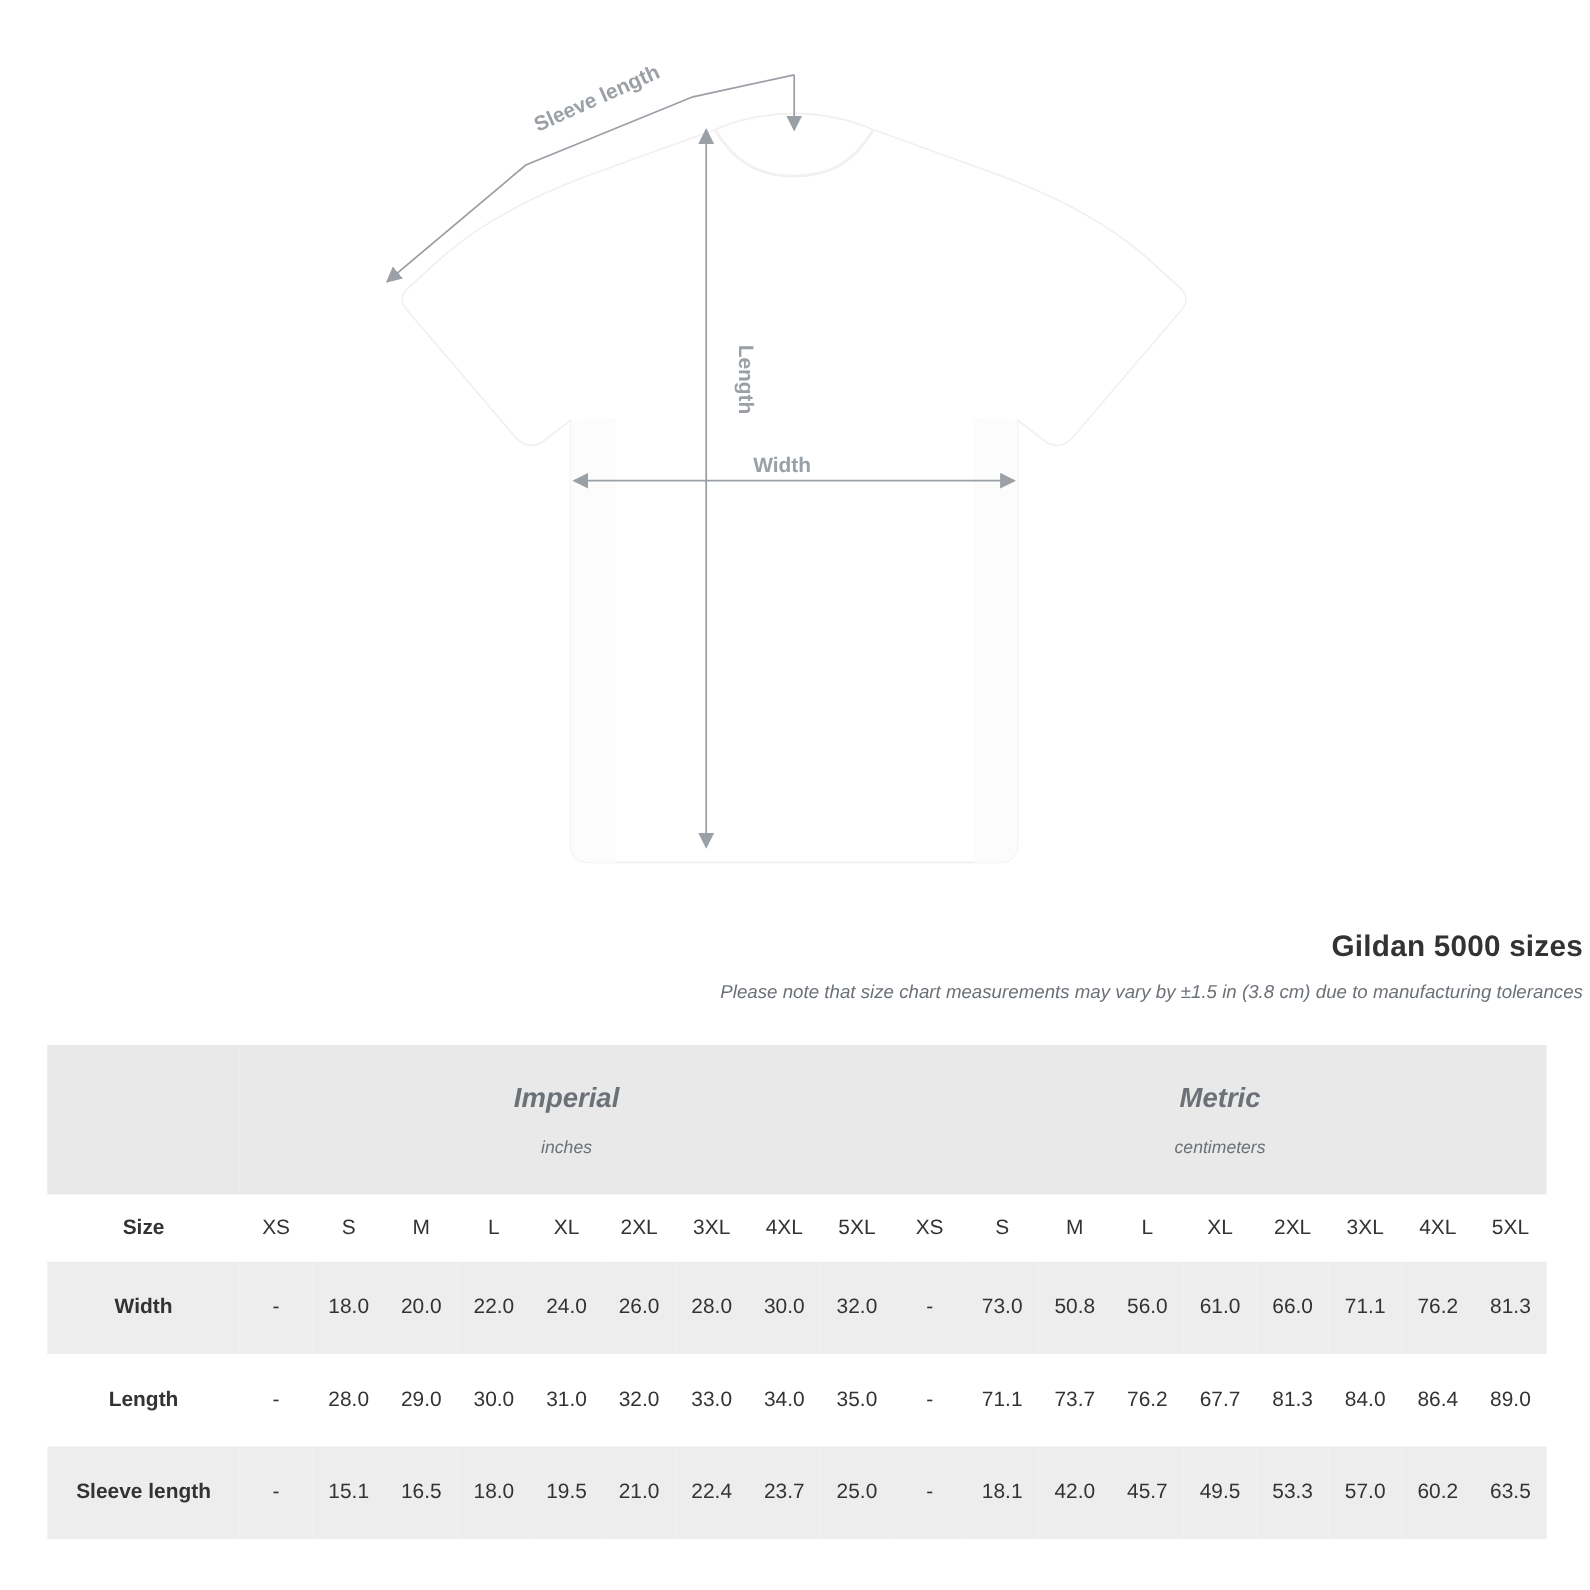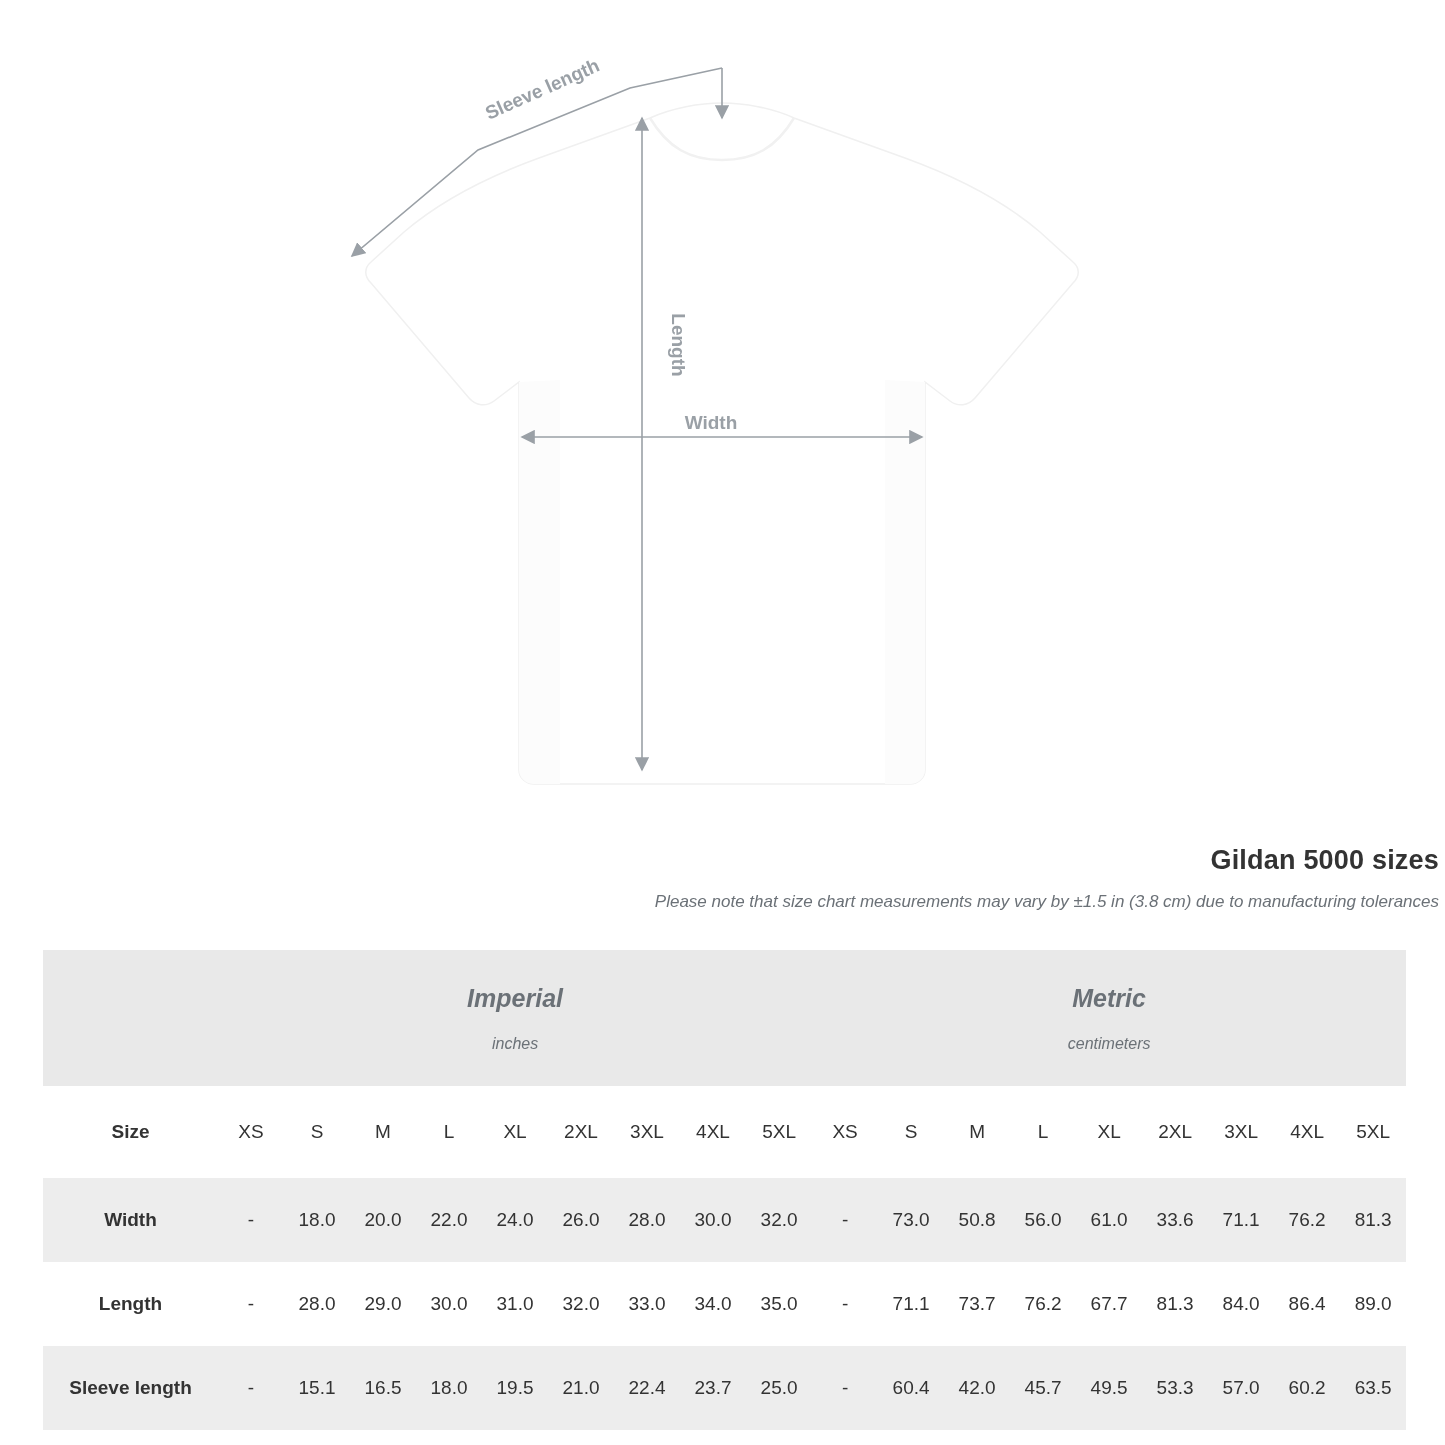--- a/index.html
+++ b/index.html
@@ -82,21 +82,21 @@
     color: #6b7177;
     line-height: 1.25;
   }
   .unit-sub {
     font-size: 16px;
     font-style: italic;
     color: #6b7177;
     margin-top: 20px;
   }
   .row-size td {
-    height: 92px;
+    height: 61px;
     background: #ffffff;
     text-align: center;
     vertical-align: middle;
     font-size: 19px;
     color: #333333;
   }
   .row-size td.label-cell {
     font-weight: bold;
     font-size: 19px;
   }
@@ -261,21 +261,21 @@
           <td>24.0</td>
           <td>26.0</td>
           <td>28.0</td>
           <td>30.0</td>
           <td>32.0</td>
           <td>-</td>
           <td>73.0</td>
           <td>50.8</td>
           <td>56.0</td>
           <td>61.0</td>
-          <td>33.6</td>
+          <td>66.0</td>
           <td>71.1</td>
           <td>76.2</td>
           <td>81.3</td>
         </tr>
 
         <tr class="row-white">
           <td class="label-cell">Length</td>
           <td>-</td>
           <td>28.0</td>
           <td>29.0</td>
@@ -301,21 +301,21 @@
           <td>-</td>
           <td>15.1</td>
           <td>16.5</td>
           <td>18.0</td>
           <td>19.5</td>
           <td>21.0</td>
           <td>22.4</td>
           <td>23.7</td>
           <td>25.0</td>
           <td>-</td>
-          <td>60.4</td>
+          <td>18.1</td>
           <td>42.0</td>
           <td>45.7</td>
           <td>49.5</td>
           <td>53.3</td>
           <td>57.0</td>
           <td>60.2</td>
           <td>63.5</td>
         </tr>
       </tbody>
     </table>

